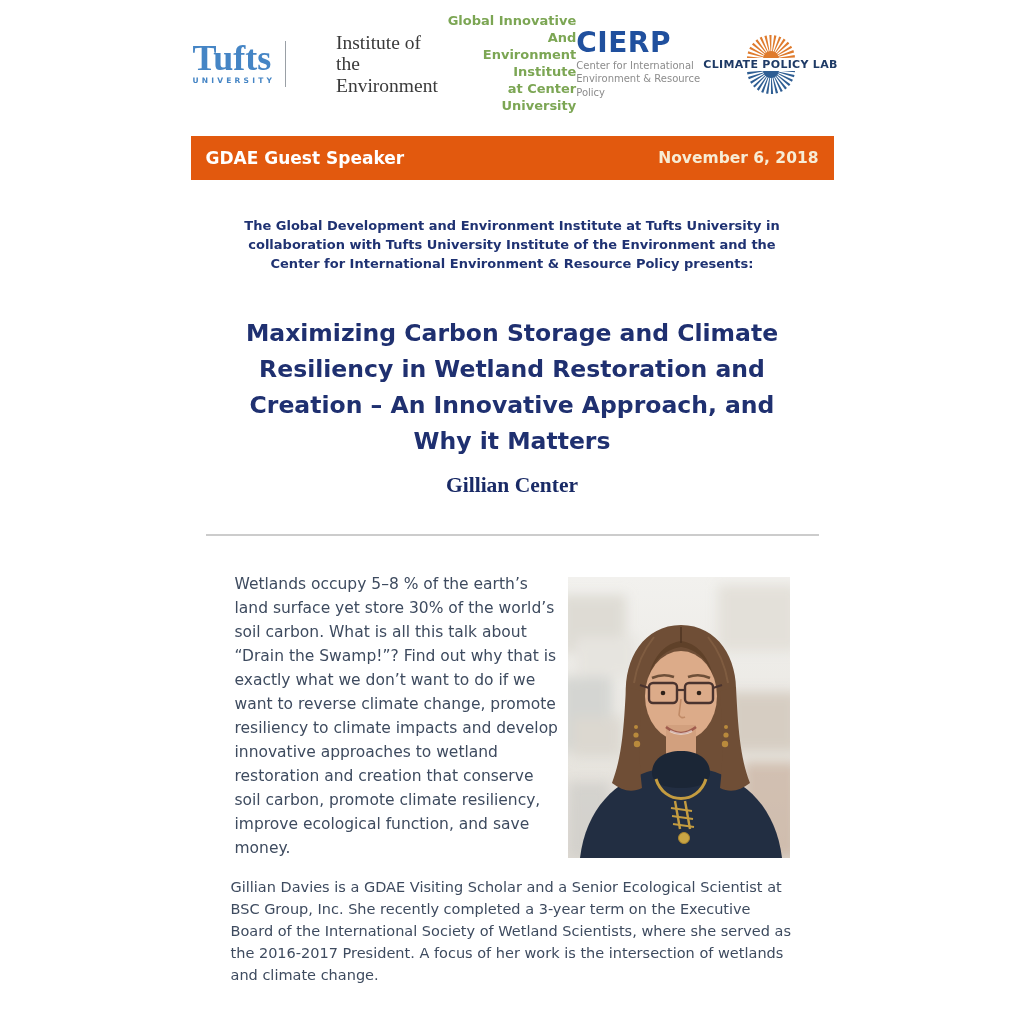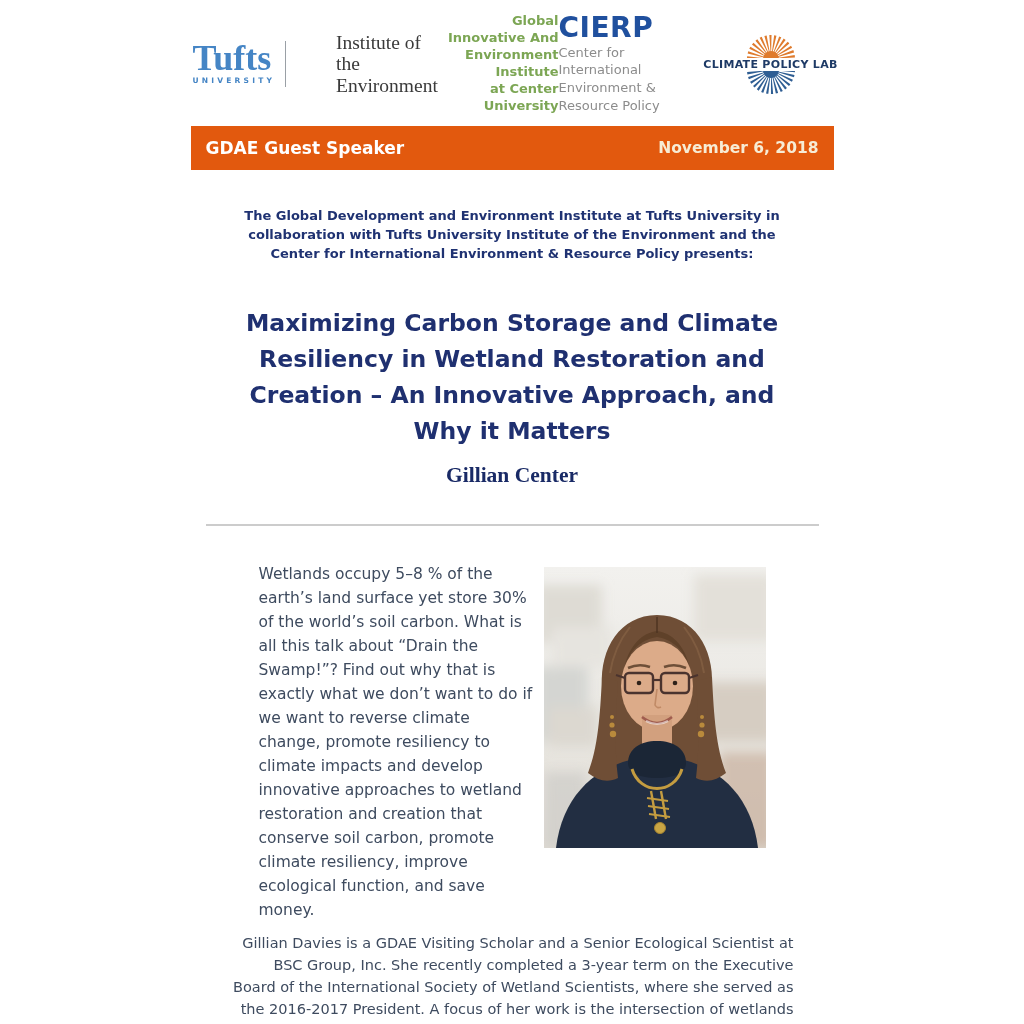--- a/index.html
+++ b/index.html
@@ -50,33 +50,33 @@
   .gdae-text {
     color: #7CA654; font-weight: bold; font-size: 13px;
     line-height: 1.3; text-align: right;
   }
 
   .cierp-logo { display: block; }
   .cierp-word {
     color: #20509E; font-weight: bold; font-size: 28px; line-height: 1;
     letter-spacing: 0.5px;
   }
-  .cierp-sub { color: #8c8c8c; font-size: 13px; line-height: 1.35; margin-top: 2px; }
+  .cierp-sub { color: #8c8c8c; font-size: 10px; line-height: 1.35; margin-top: 2px; }
 
   .cpl-logo { display: flex; flex-direction: column; align-items: center; width: 122px; }
   .cpl-label {
     color: #1E3A66; font-weight: bold; font-size: 11px;
     letter-spacing: 0.3px; white-space: nowrap; line-height: 1;
     margin: 1px 0;
   }
   .burst { display: block; }
 
   
   .banner {
-    margin-top: 16px;
+    margin-top: 26px;
     background: #E2590E;
     display: flex; align-items: center; justify-content: space-between;
     padding: 12px 15px;
   }
   .banner-title { color: #ffffff; font-weight: bold; font-size: 17px; }
   .banner-date { color: #F7ECD5; font-weight: bold; font-size: 15.5px; }
 
   
   .intro {
     margin: 36px 48px 0;
@@ -90,32 +90,32 @@
   }
   .speaker {
     margin: 14px 0 0;
     font-family: "Liberation Serif", "DejaVu Serif", serif;
     color: #192A66; font-weight: bold; font-size: 21.5px;
     text-align: center;
   }
   .divider { border: none; border-top: 2px solid #cccccc; margin: 36px 15px 0; }
 
   
-  .content-row { display: flex; margin: 36px 68px 0; gap: 9px; }
+  .content-row { display: flex; margin: 36px 44px 0; gap: 9px; }
   .description {
     flex: 1; margin: 0;
     color: #3E4B5F; font-size: 15.5px; line-height: 24px;
   }
   .photo {
     width: 222px; height: 281px; flex: none; margin-top: 5px;
     overflow: hidden; background: #efeeea;
   }
   .bio {
-    margin: 10px 40px 0;
-    color: #3E4B5F; font-size: 14.5px; line-height: 22px; text-align: right;
+    margin: 16px 40px 0;
+    color: #3E4B5F; font-size: 14.5px; line-height: 22px;
   }
 </style>
 </head>
 <body>
 
 <div class="column">
 
   <header class="logo-bar">
 
     <a class="logo">

